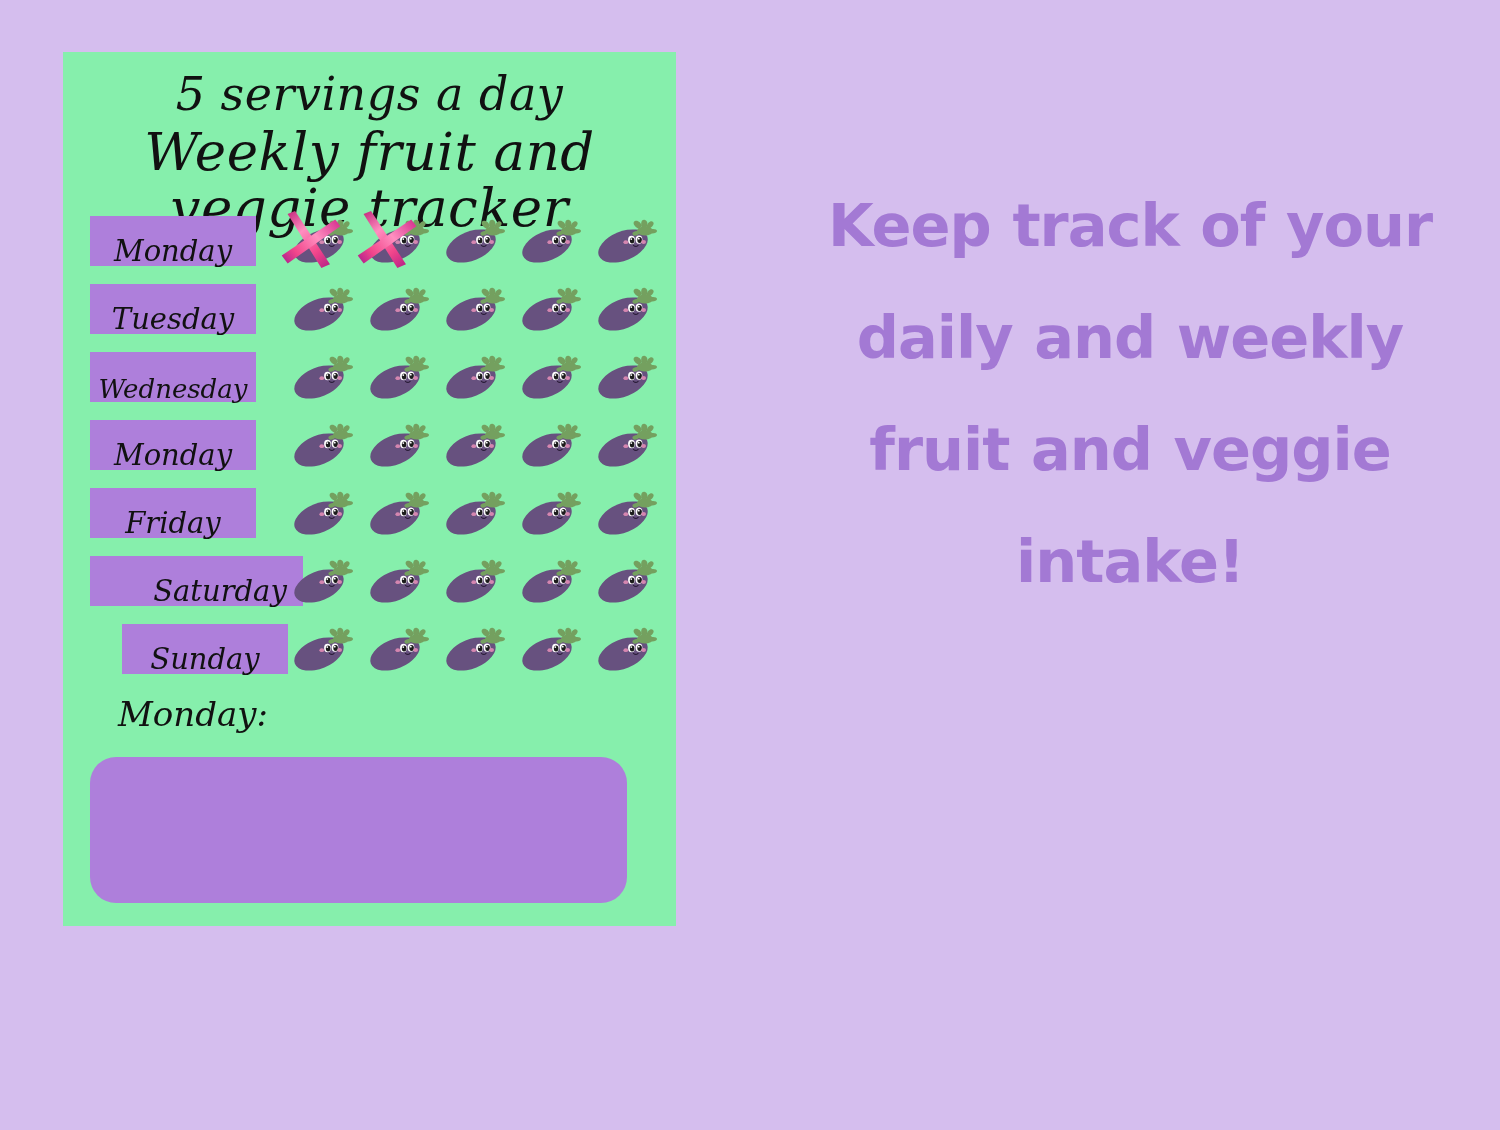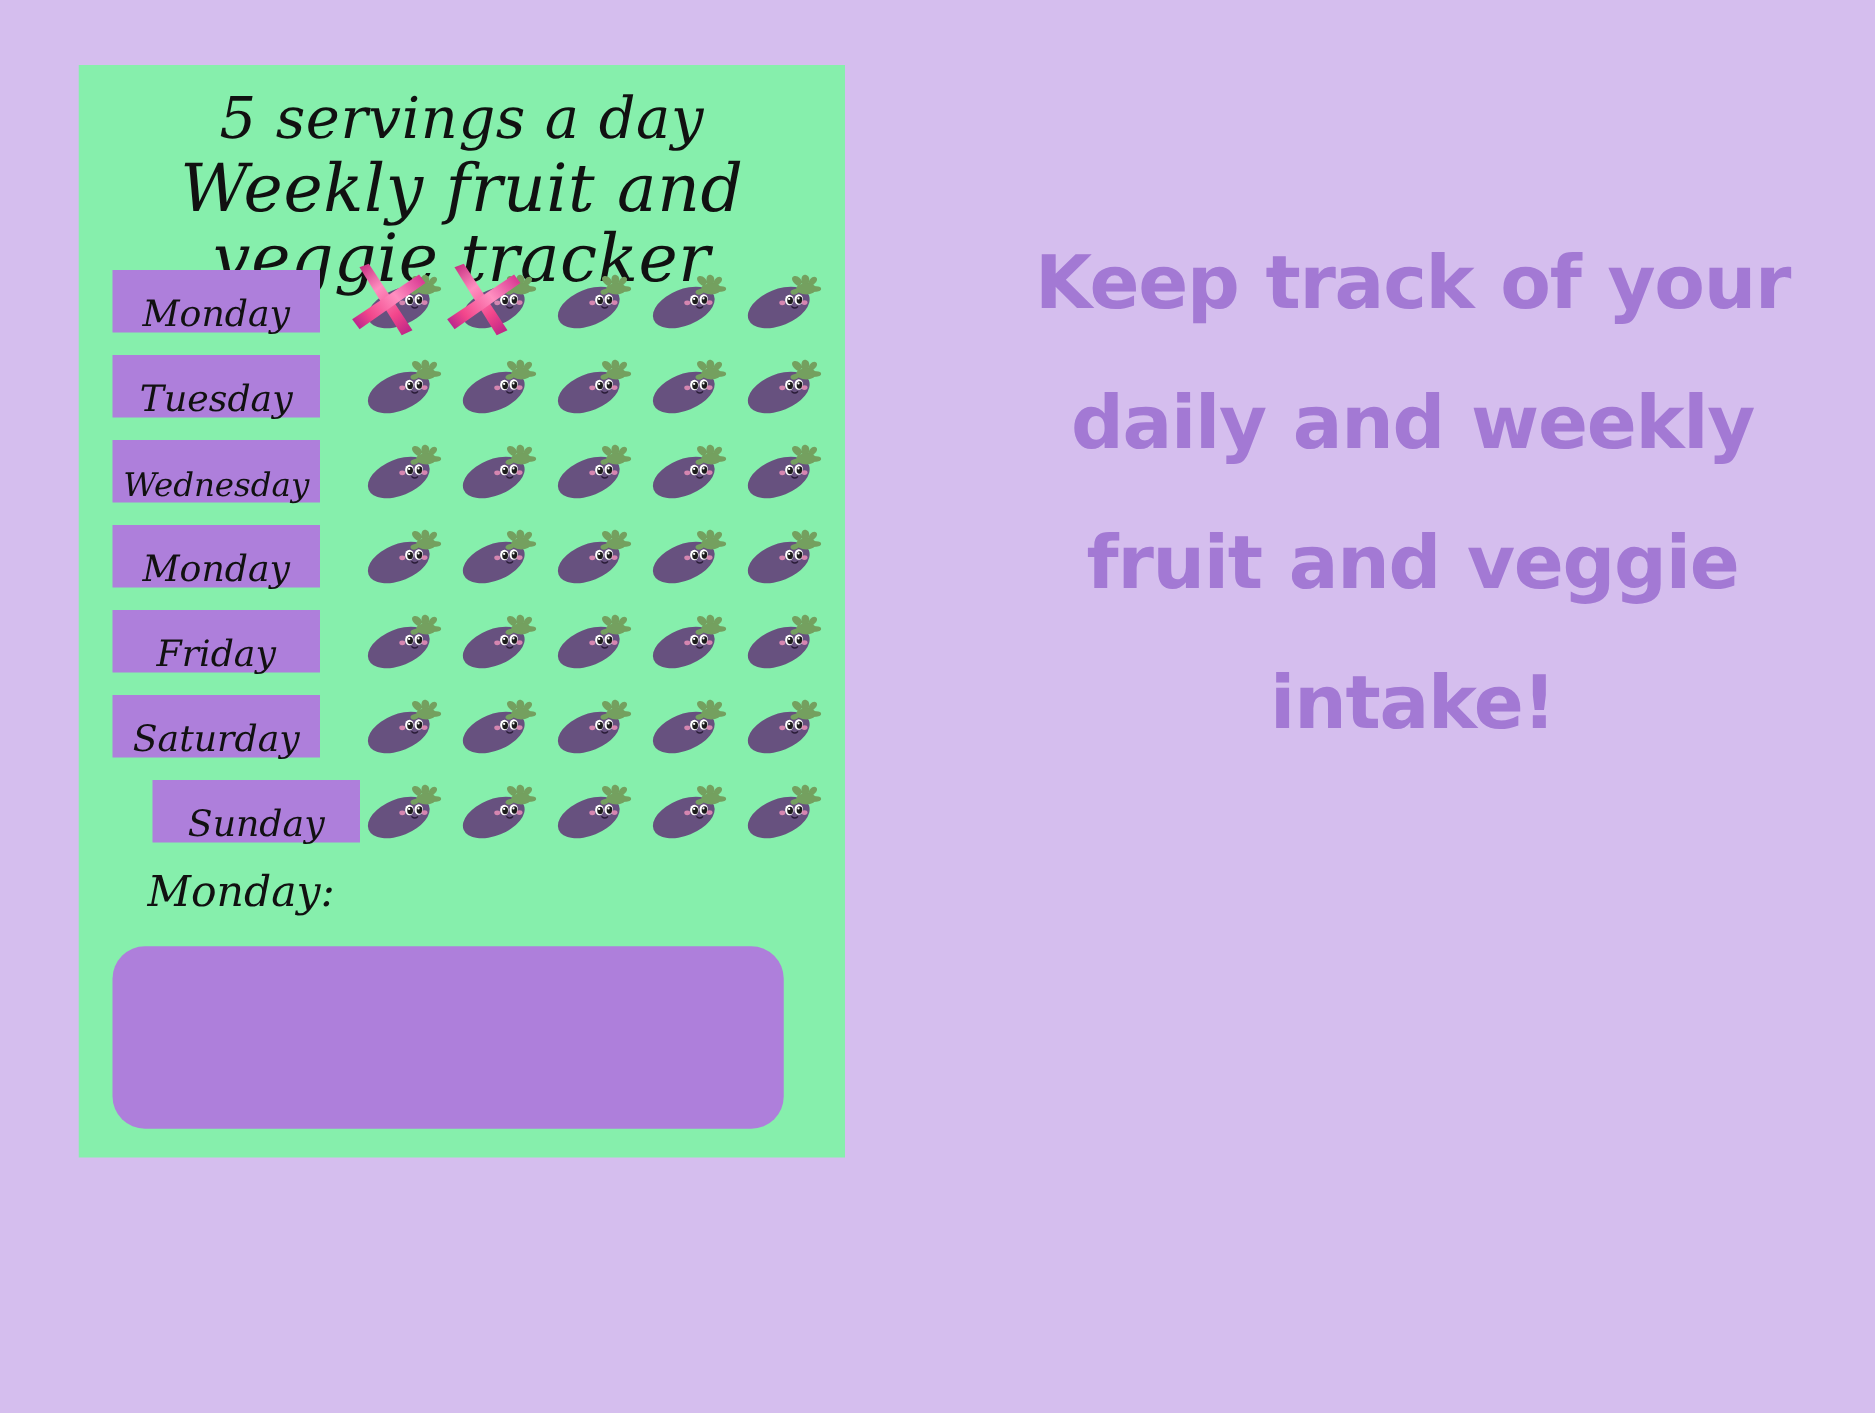--- a/index.html
+++ b/index.html
@@ -903,21 +903,21 @@
                   <circle cx="9.8" cy="2.7" r="0.9" fill="#FFFFFF"></circle>
                   <ellipse cx="-3.2" cy="6.2" rx="2.4" ry="1.9" fill="#E98FB8" opacity="0.85"></ellipse>
                   <ellipse cx="14.6" cy="6" rx="2.4" ry="1.9" fill="#E98FB8" opacity="0.85"></ellipse>
                   <path d="M4.5,9.4 q2.3,2.1 4.6,0" stroke="#2A1C38" stroke-width="1.1" fill="none" stroke-linecap="round"></path>
                 </g>
               </svg>
             </div>
           </div>
         </div>
         <div class="day-row">
-          <div class="day-label-box" style="background: rgb(174, 127, 219);">
+          <div class="day-label-box" style="background: rgb(174, 127, 219); padding-left: 47px;">
             <span class="day-label-text">Saturday</span>
           </div>
           <div class="servings">
             <div class="serving-slot">
               <svg class="eggplant" viewBox="0 0 68 58">
                 <g transform="rotate(-22 34 30)">
                   <ellipse cx="34" cy="30" rx="26" ry="14.5" fill="#67517F"></ellipse>
                 </g>
                 <g fill="#74A05F" transform="translate(44,4)">
                   <path d="M6,9 C1,7 -1,2 2,1 C5,0 8,3 9,6 Z"></path>

